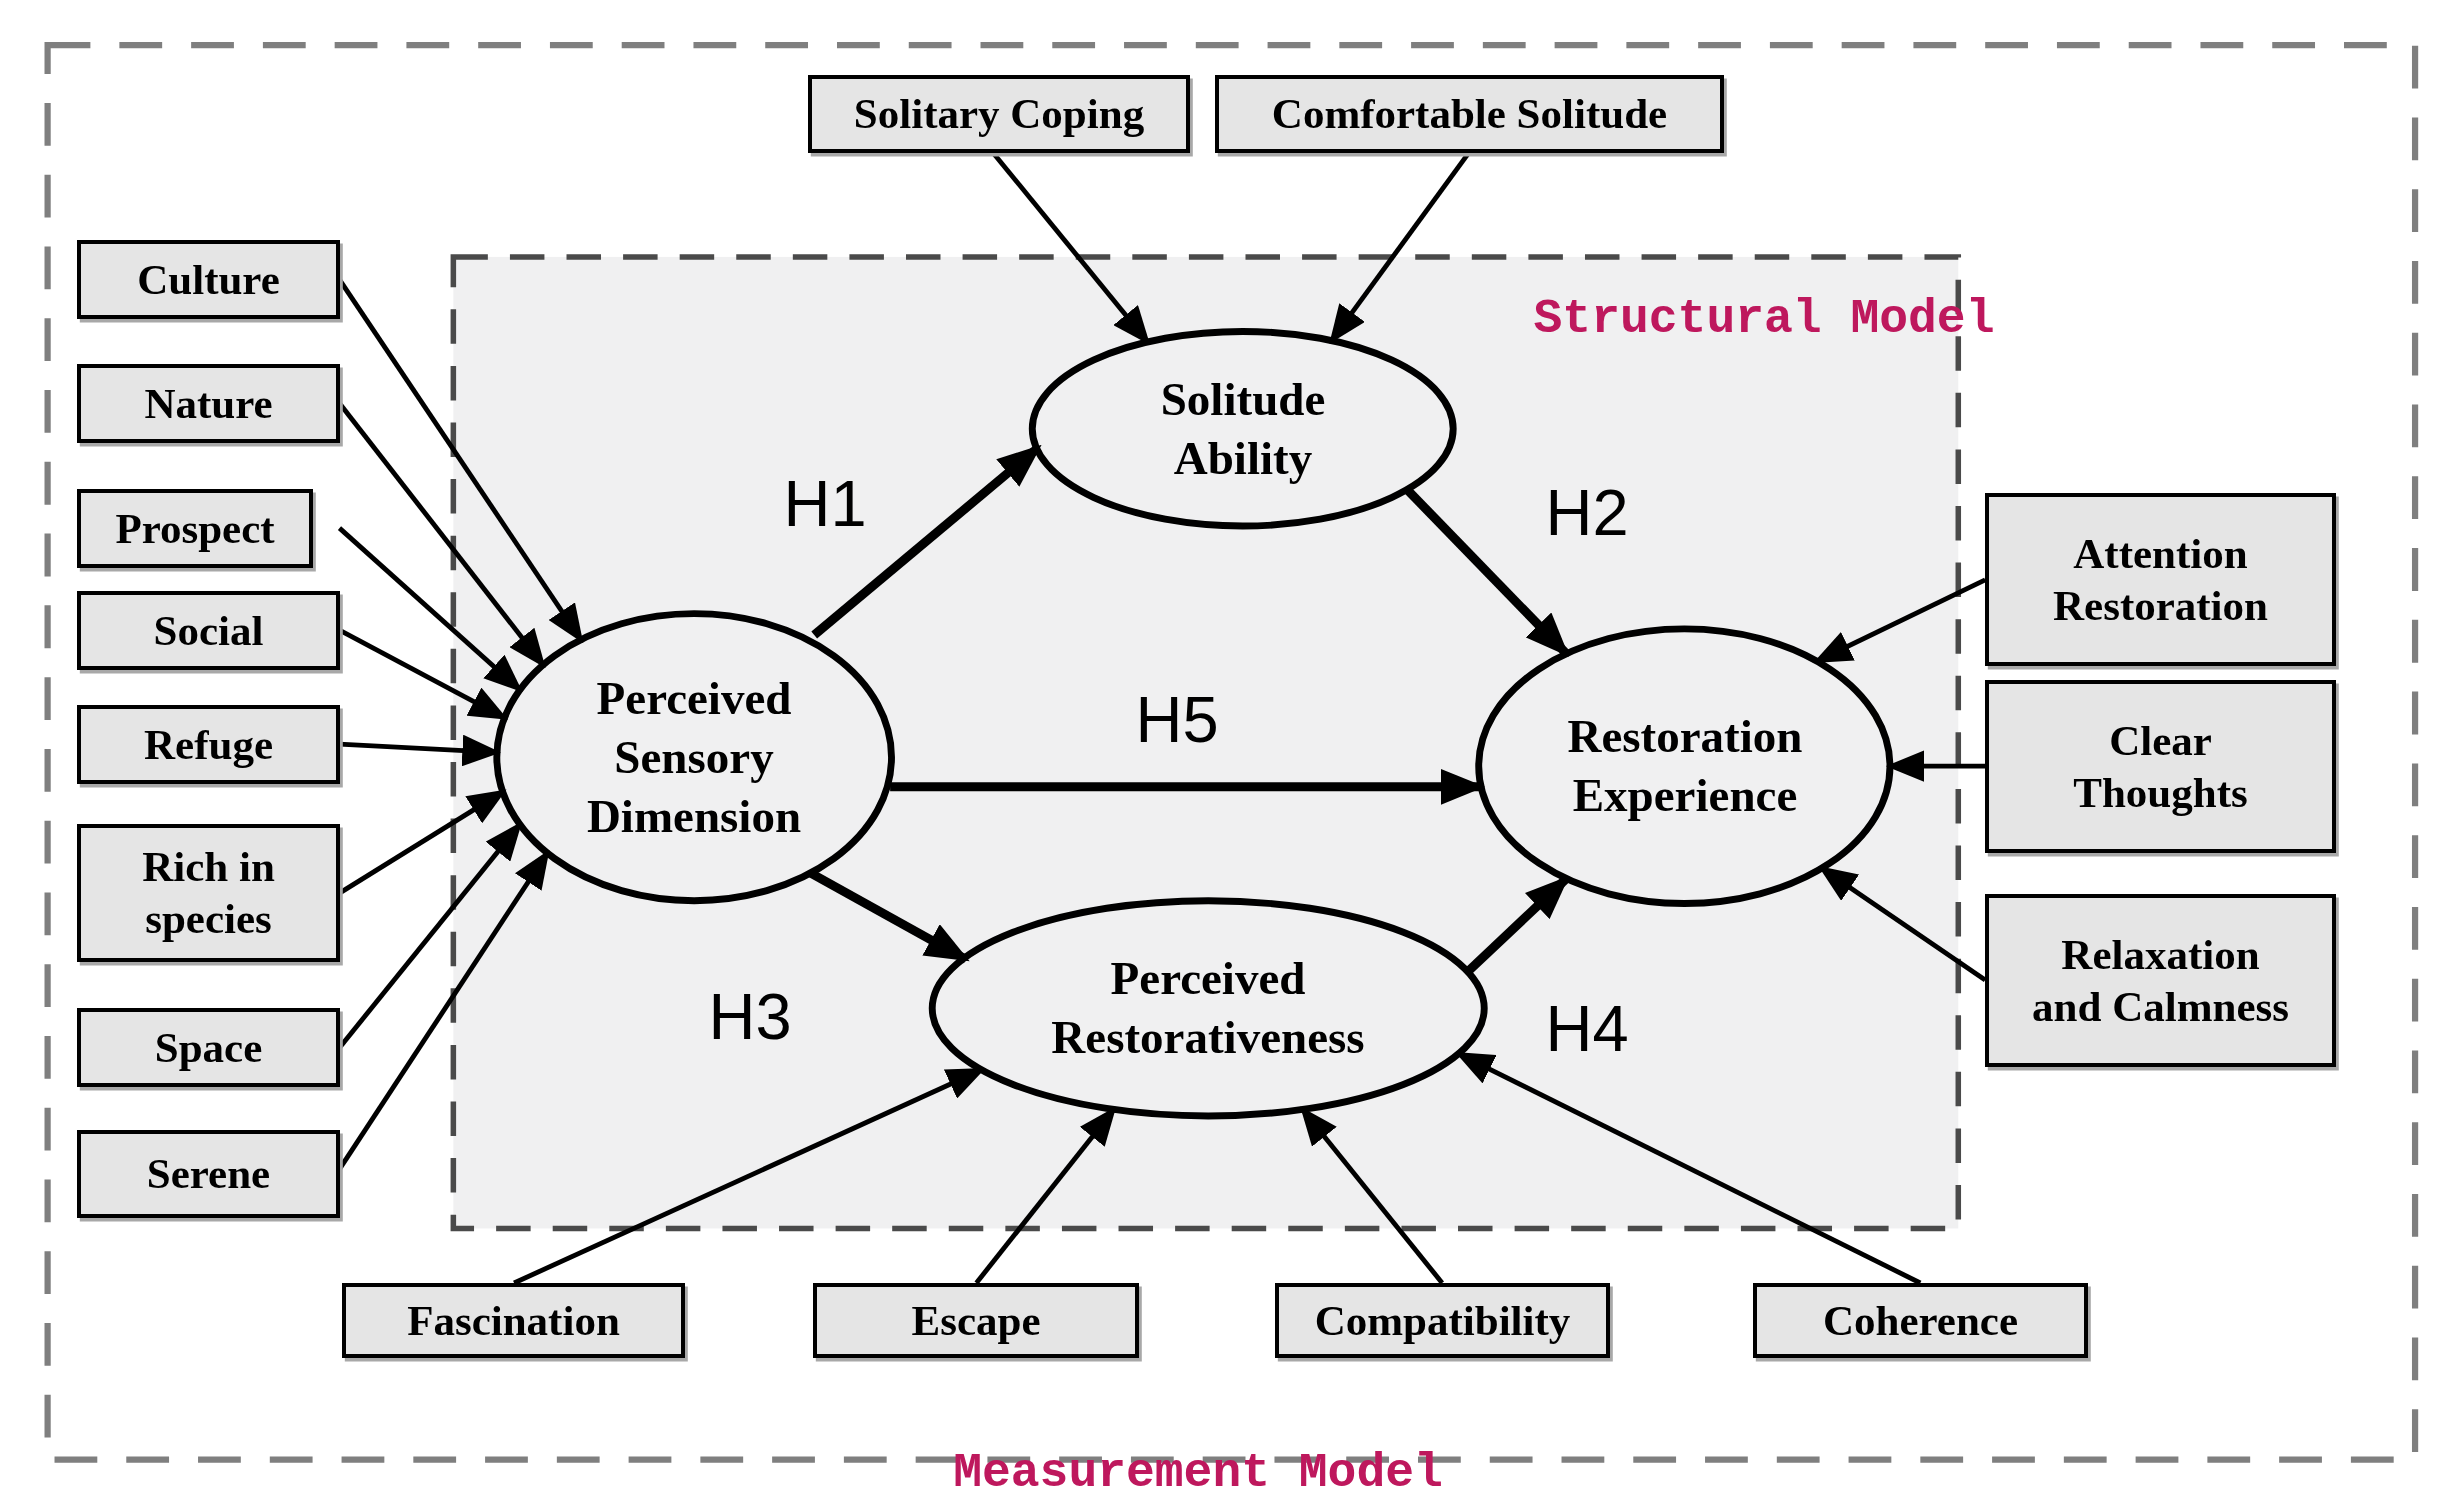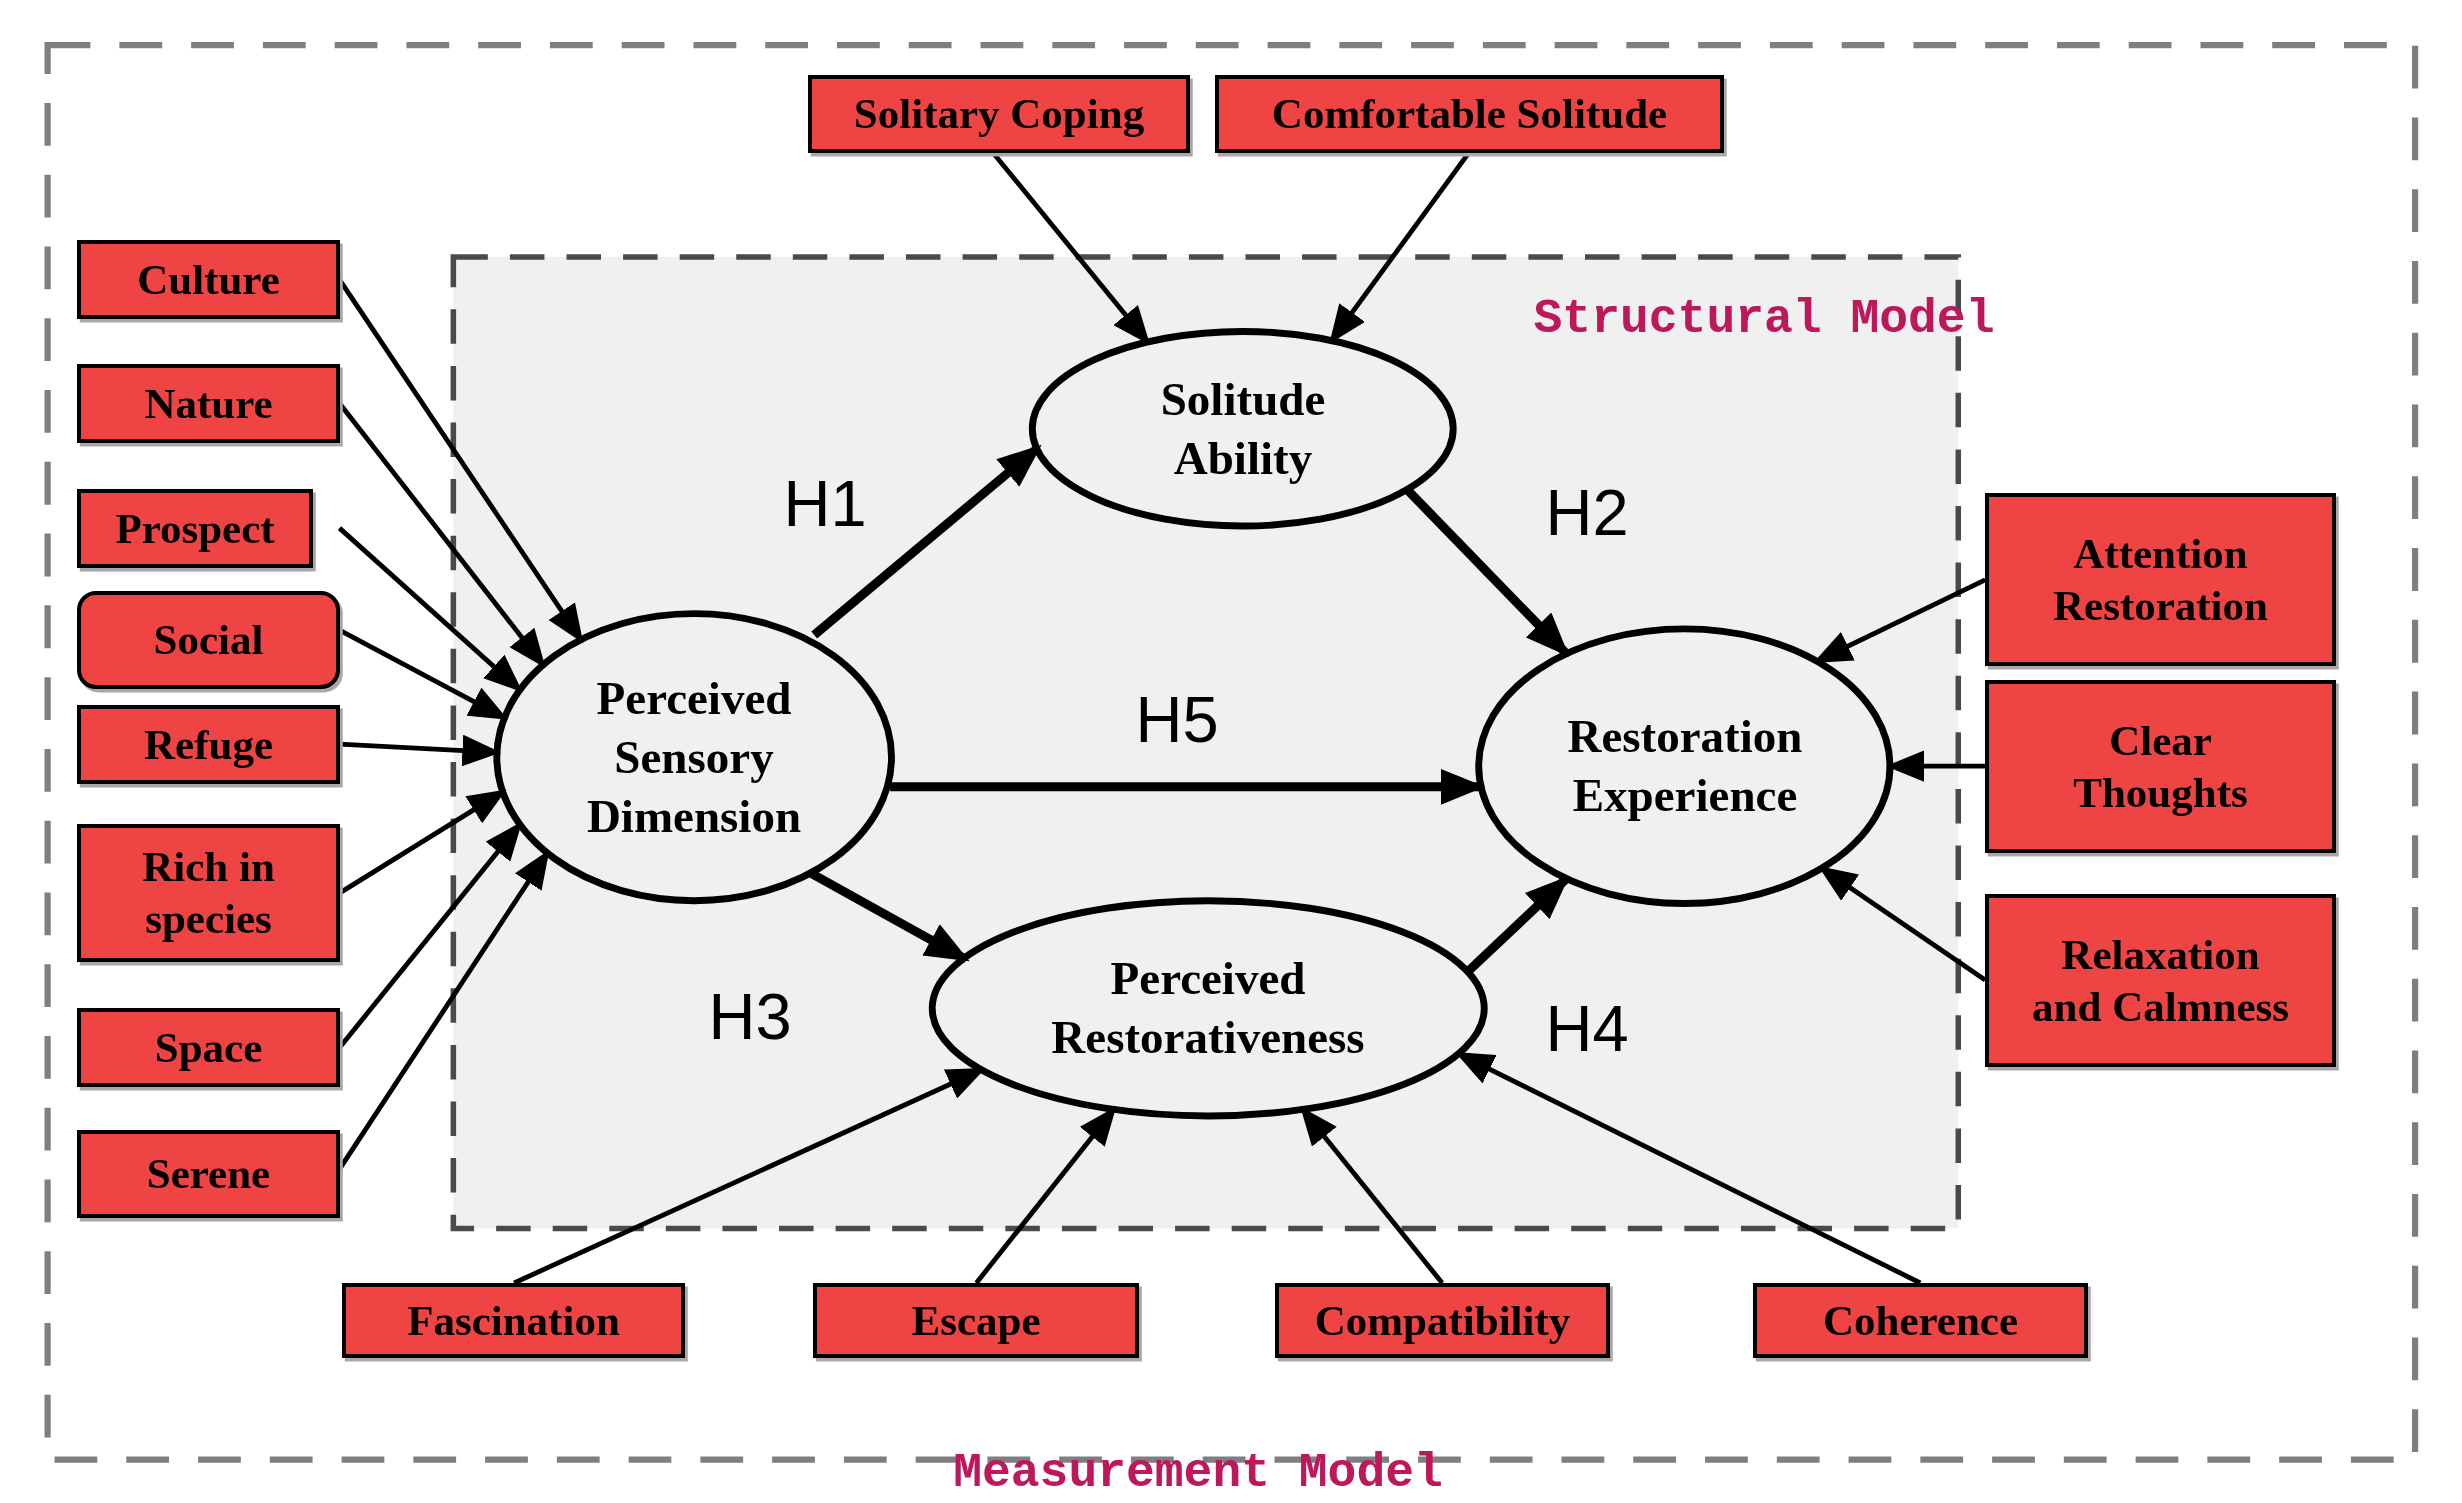--- a/index.html
+++ b/index.html
@@ -6,21 +6,21 @@
   #canvas{
     position:relative;
     width:2462px;height:1504px;
     background:#ffffff;
     font-family:"Liberation Serif", serif;
     overflow:hidden;
   }
   #wires{position:absolute;left:0;top:0;width:100%;height:100%;}
   .node-box{
     position:absolute;
-    background:#ef4444;
+    background:#e5e5e5;
     border:4.1px solid #000000;
     box-shadow:2.8px 3.5px 0 #a8a8a8;
     display:flex;align-items:center;justify-content:center;
     text-align:center;
     font-weight:bold;
     font-size:43px;
     line-height:52px;
     color:#000000;
     white-space:pre-line;
     box-sizing:border-box;
@@ -124,21 +124,21 @@
   <div class="hyp-label" style="left:750px;top:1016px;">H3</div>
   <div class="hyp-label" style="left:1587px;top:1020px;margin-top:8px;">H4</div>
   <div class="hyp-label" style="left:1177px;top:719px;">H5</div>
 
   <div class="node-box" style="left:808px;top:75px;width:382px;height:78px;">Solitary Coping</div>
   <div class="node-box" style="left:1215px;top:75px;width:509px;height:78px;">Comfortable Solitude</div>
 
   <div class="node-box" style="left:77px;top:240px;width:263px;height:79px;">Culture</div>
   <div class="node-box" style="left:77px;top:364px;width:263px;height:79px;">Nature</div>
   <div class="node-box" style="left:77px;top:489px;width:236px;height:79px;">Prospect</div>
-  <div class="node-box" style="left:77px;top:591px;width:263px;height:98px;border-radius:19px;">Social</div>
+  <div class="node-box" style="left:77px;top:591px;width:263px;height:79px;">Social</div>
   <div class="node-box" style="left:77px;top:705px;width:263px;height:79px;">Refuge</div>
   <div class="node-box" style="left:77px;top:824px;width:263px;height:138px;">Rich in
 species</div>
   <div class="node-box" style="left:77px;top:1008px;width:263px;height:79px;">Space</div>
   <div class="node-box" style="left:77px;top:1130px;width:263px;height:88px;">Serene</div>
 
   <div class="node-box" style="left:1985px;top:493px;width:351px;height:173px;text-align:center;">Attention
 Restoration</div>
   <div class="node-box" style="left:1985px;top:680px;width:351px;height:173px;">Clear
 Thoughts</div>

